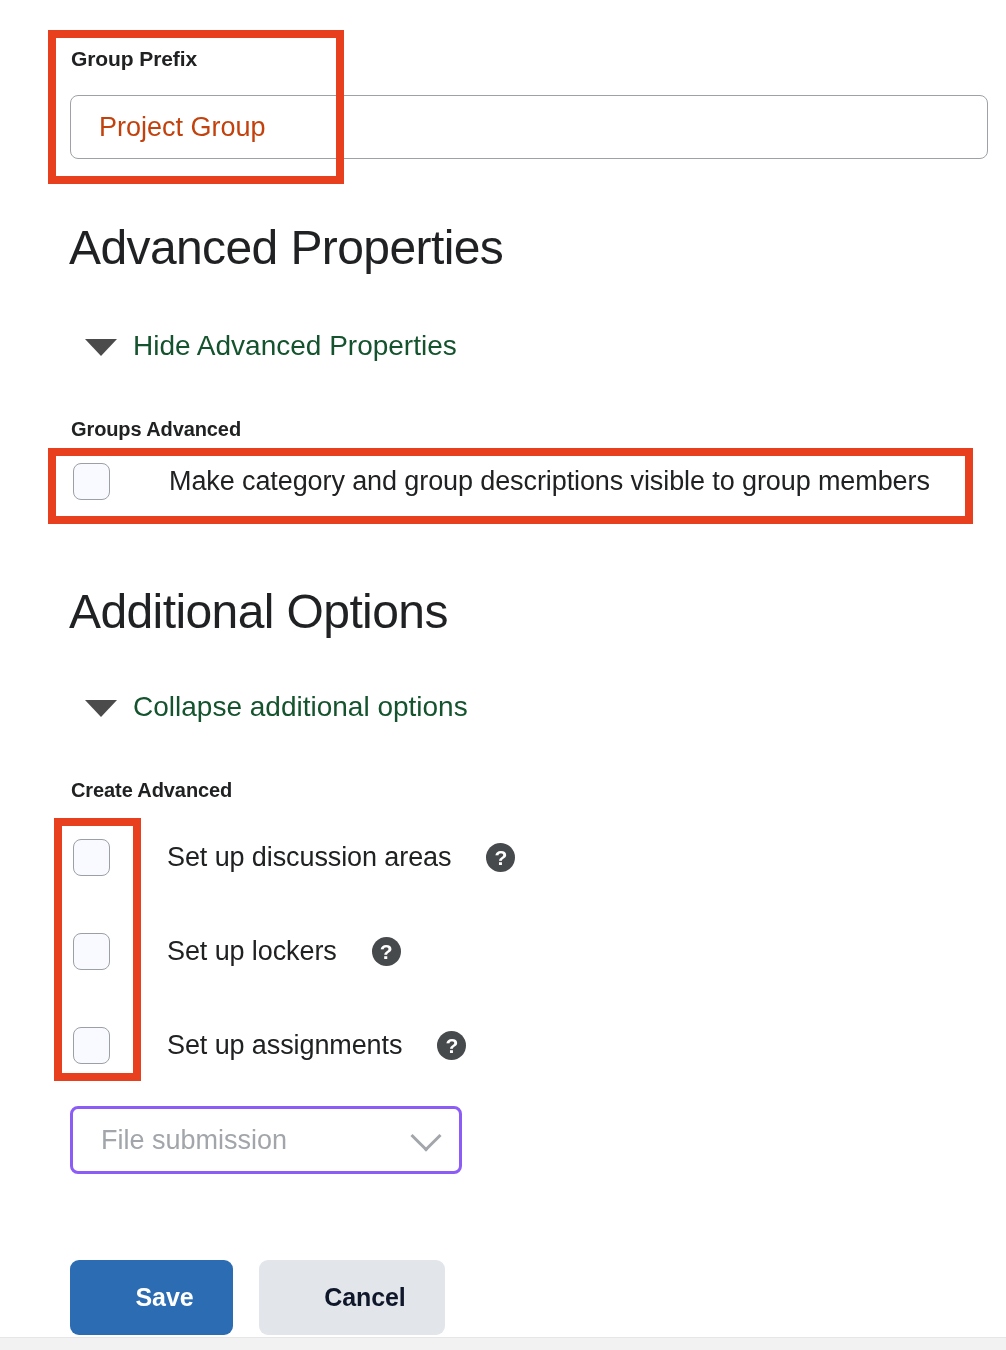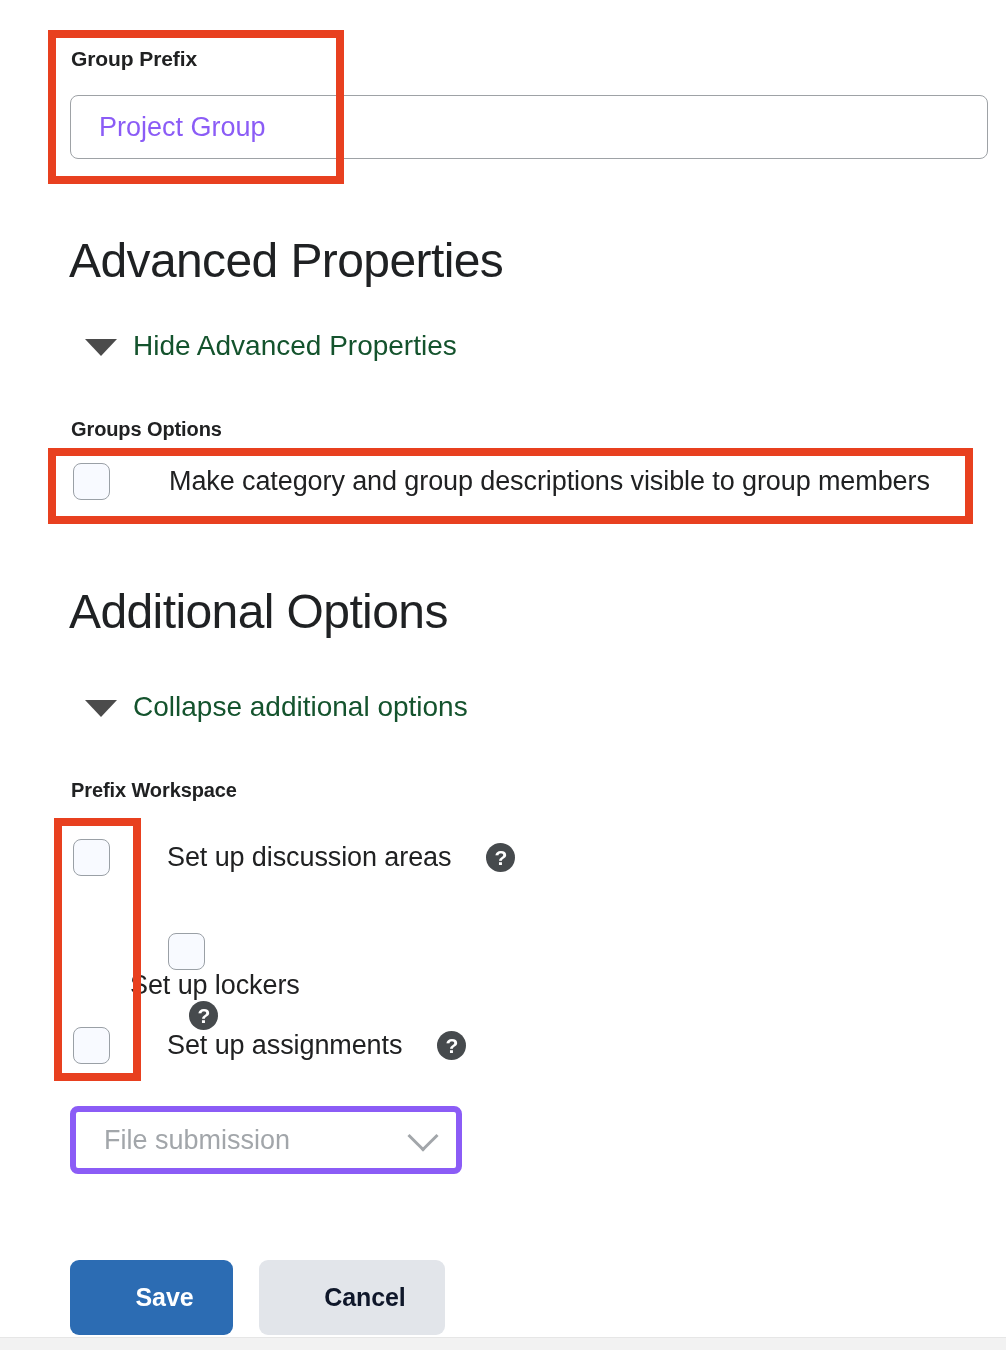--- a/index.html
+++ b/index.html
@@ -42,35 +42,35 @@
     left: 70px;
     top: 95px;
     width: 918px;
     height: 64px;
     box-sizing: border-box;
     border: 1px solid #9ea2a6;
     border-radius: 8px;
     background: #ffffff;
     font-family: "Liberation Sans", sans-serif;
     font-size: 27px;
-    color: #8b5cf6;
+    color: #c2410c;
     padding: 0 0 0 28px;
     outline: none;
   }
 
   
   .section-heading {
     position: absolute;
     font-size: 48px;
     font-weight: normal;
     color: #1f2123;
     letter-spacing: -0.6px;
     white-space: nowrap;
   }
-  #advanced-properties-heading { left: 69px; top: 220px; margin-top: 13px; }
+  #advanced-properties-heading { left: 69px; top: 220px; }
   #additional-options-heading  { left: 69px; top: 584px; }
 
   
   .disclosure {
     position: absolute;
     display: flex;
     align-items: center;
     gap: 16px;
     cursor: pointer;
   }
@@ -125,21 +125,21 @@
     color: #202122;
     white-space: nowrap;
     letter-spacing: -0.1px;
     text-align: center;
   }
 
   #row-descriptions { left: 73px; top: 463px; }
   #row-descriptions .cb-text { margin-left: 59px; }
 
   #row-discussion   { left: 73px; top: 839px; }
-  #row-lockers      { left: 73px; top: 933px; flex-direction: column; }
+  #row-lockers      { left: 73px; top: 933px; }
   #row-assignments  { left: 73px; top: 1027px; }
   #row-discussion .cb-text,
   #row-lockers .cb-text,
   #row-assignments .cb-text { margin-left: 57px; }
 
   
   .help-icon {
     width: 29px;
     height: 29px;
     border-radius: 50%;
@@ -158,21 +158,21 @@
   #row-assignments .help-icon { margin-left: 35px; }
 
   
   #submission-type-select {
     position: absolute;
     left: 70px;
     top: 1106px;
     width: 392px;
     height: 68px;
     box-sizing: border-box;
-    border: 6px solid #8b5cf6;
+    border: 3px solid #8b5cf6;
     border-radius: 8px;
     background: #ffffff;
     display: flex;
     align-items: center;
     justify-content: space-between;
     padding: 0 22px 0 28px;
     cursor: default;
   }
   #submission-type-select .sel-text {
     font-size: 27px;
@@ -255,35 +255,35 @@
 
   <input id="group-prefix-input" type="text" value="Project Group" style="">
 
   <div class="section-heading" id="advanced-properties-heading">Advanced Properties</div>
 
   <div class="disclosure" id="hide-advanced-properties">
     <span class="caret"></span>
     <span class="disclosure-text">Hide Advanced Properties</span>
   </div>
 
-  <div class="sub-label" id="groups-options-label">Groups Options</div>
+  <div class="sub-label" id="groups-options-label">Groups Advanced</div>
 
   <label class="checkbox-row" id="row-descriptions">
     <span class="cb"></span>
     <span class="cb-text">Make category and group descriptions visible to group members</span>
   </label>
 
   <div class="section-heading" id="additional-options-heading">Additional Options</div>
 
   <div class="disclosure" id="collapse-additional-options">
     <span class="caret"></span>
     <span class="disclosure-text">Collapse additional options</span>
   </div>
 
-  <div class="sub-label" id="create-workspace-label">Prefix Workspace</div>
+  <div class="sub-label" id="create-workspace-label">Create Advanced</div>
 
   <label class="checkbox-row" id="row-discussion">
     <span class="cb"></span>
     <span class="cb-text">Set up discussion areas</span>
     <span class="help-icon">?</span>
   </label>
 
   <label class="checkbox-row" id="row-lockers">
     <span class="cb"></span>
     <span class="cb-text">Set up lockers</span>

